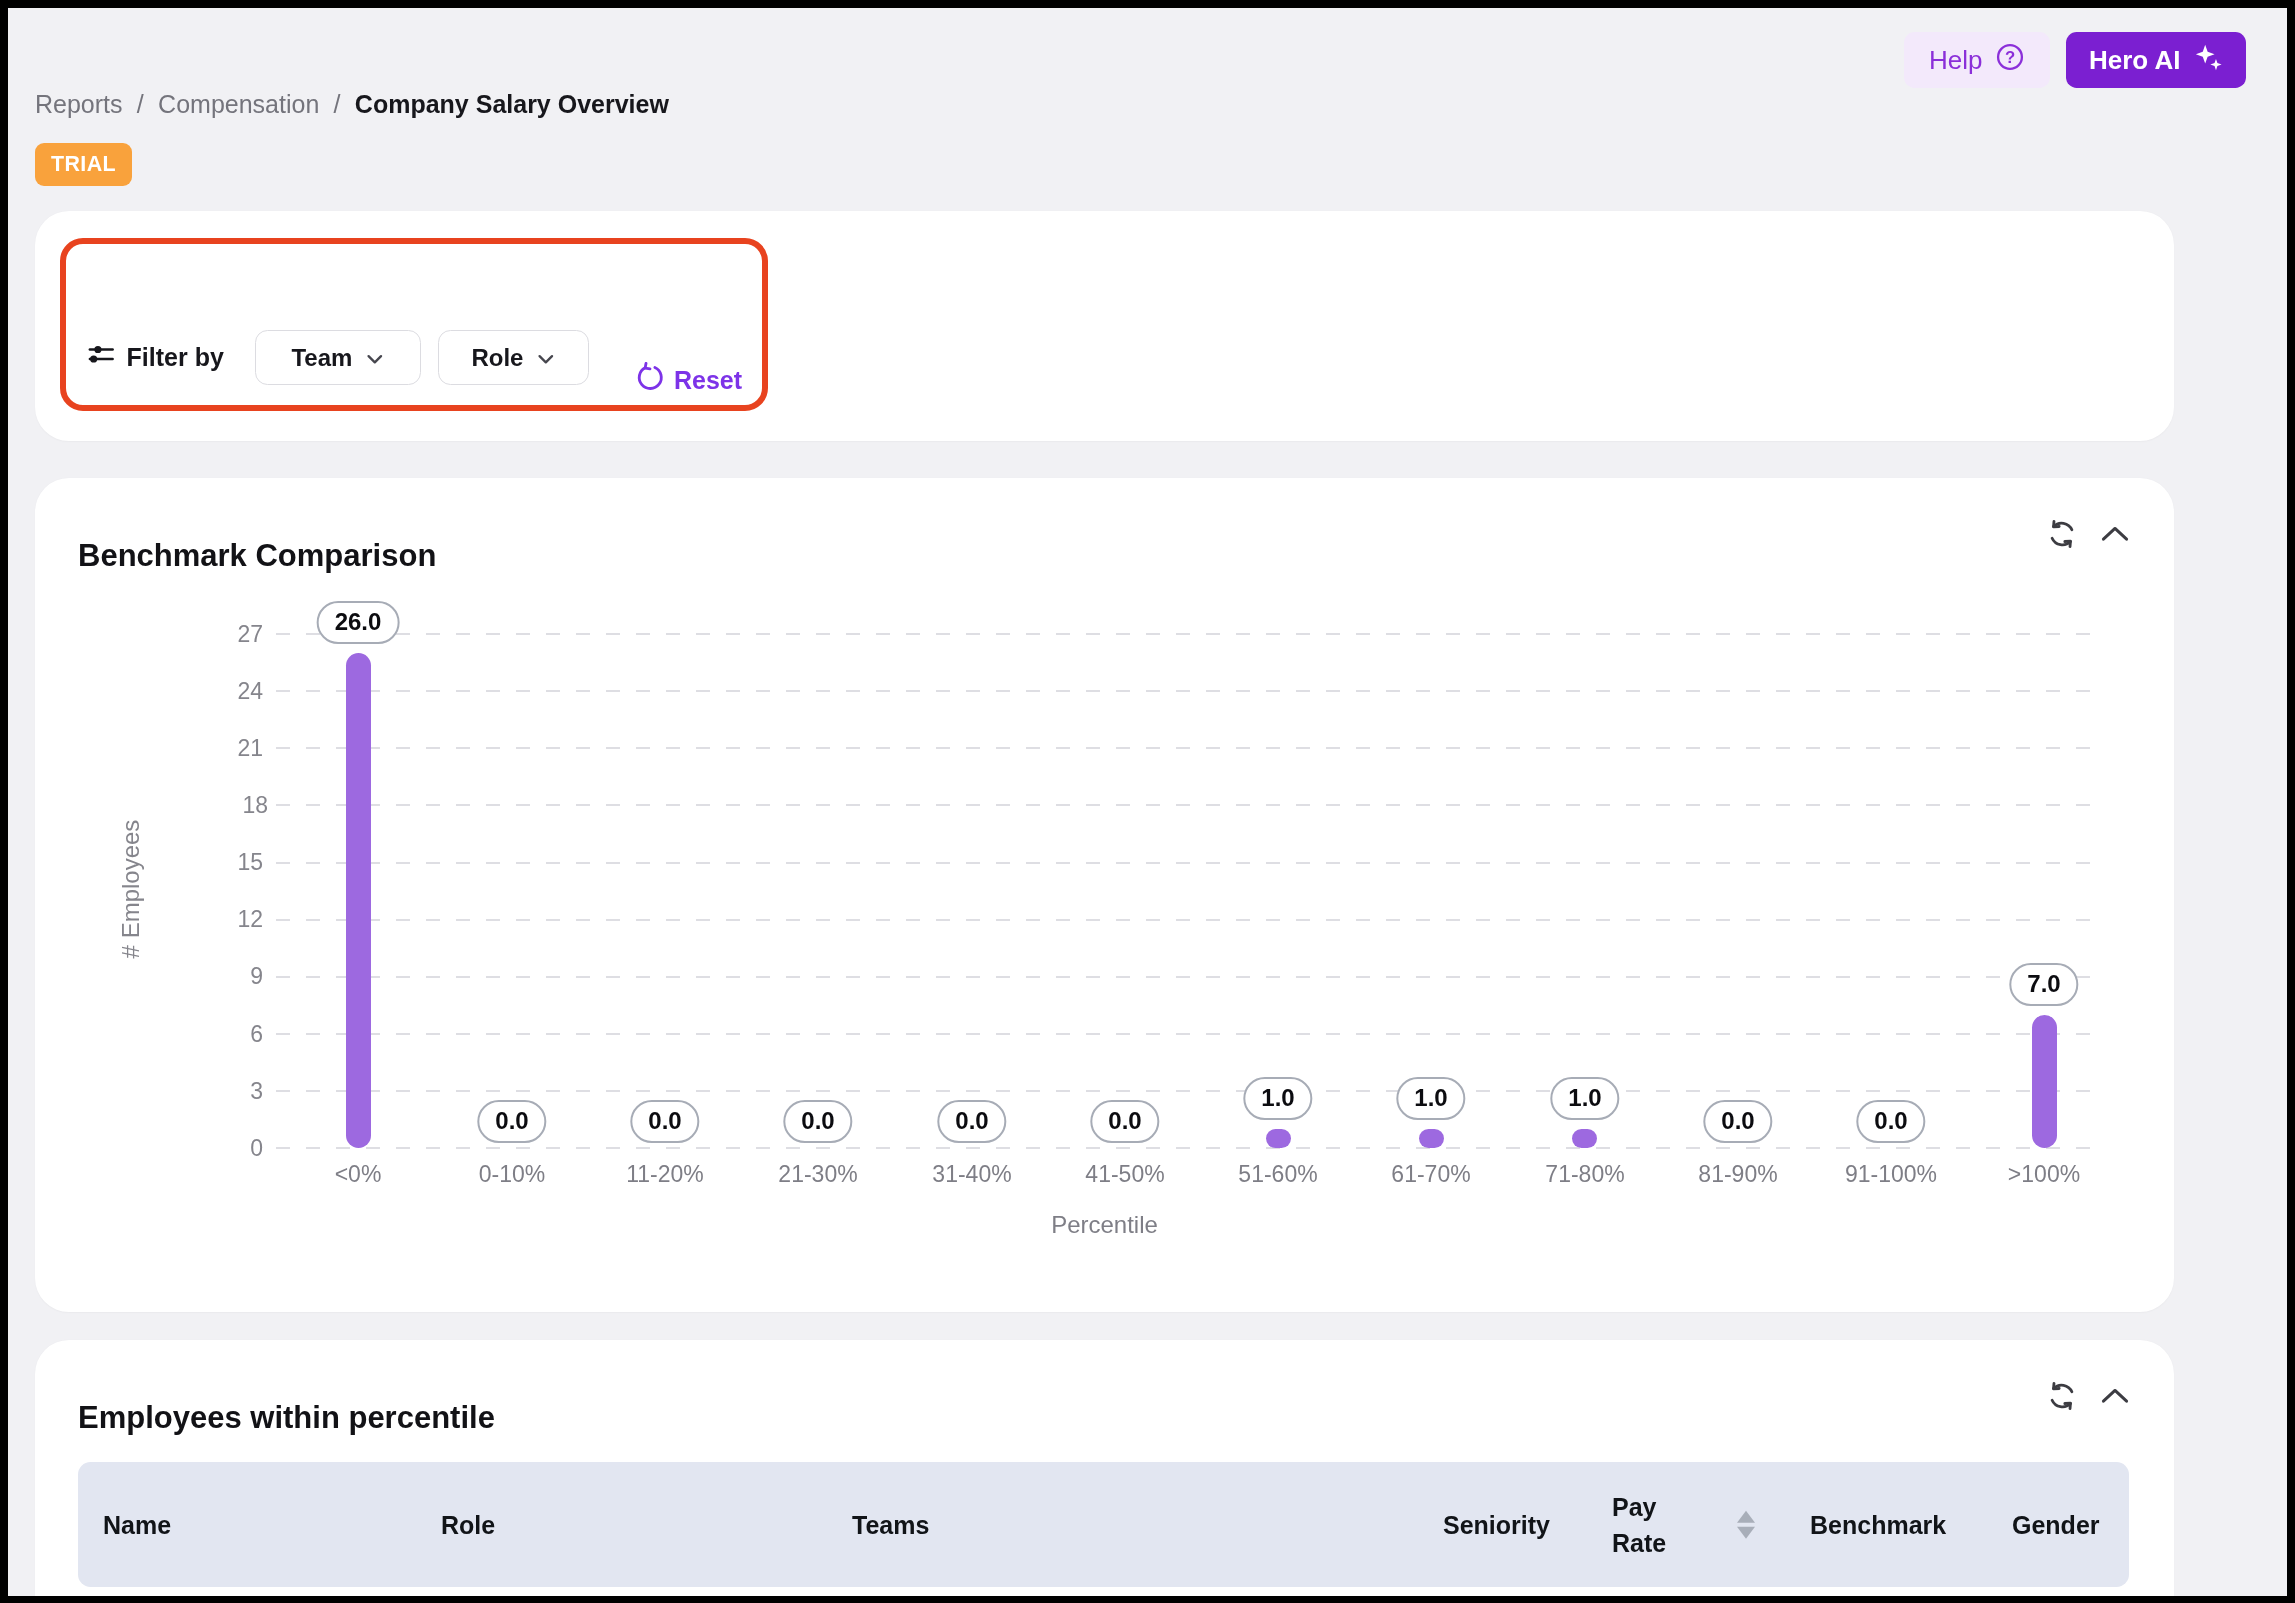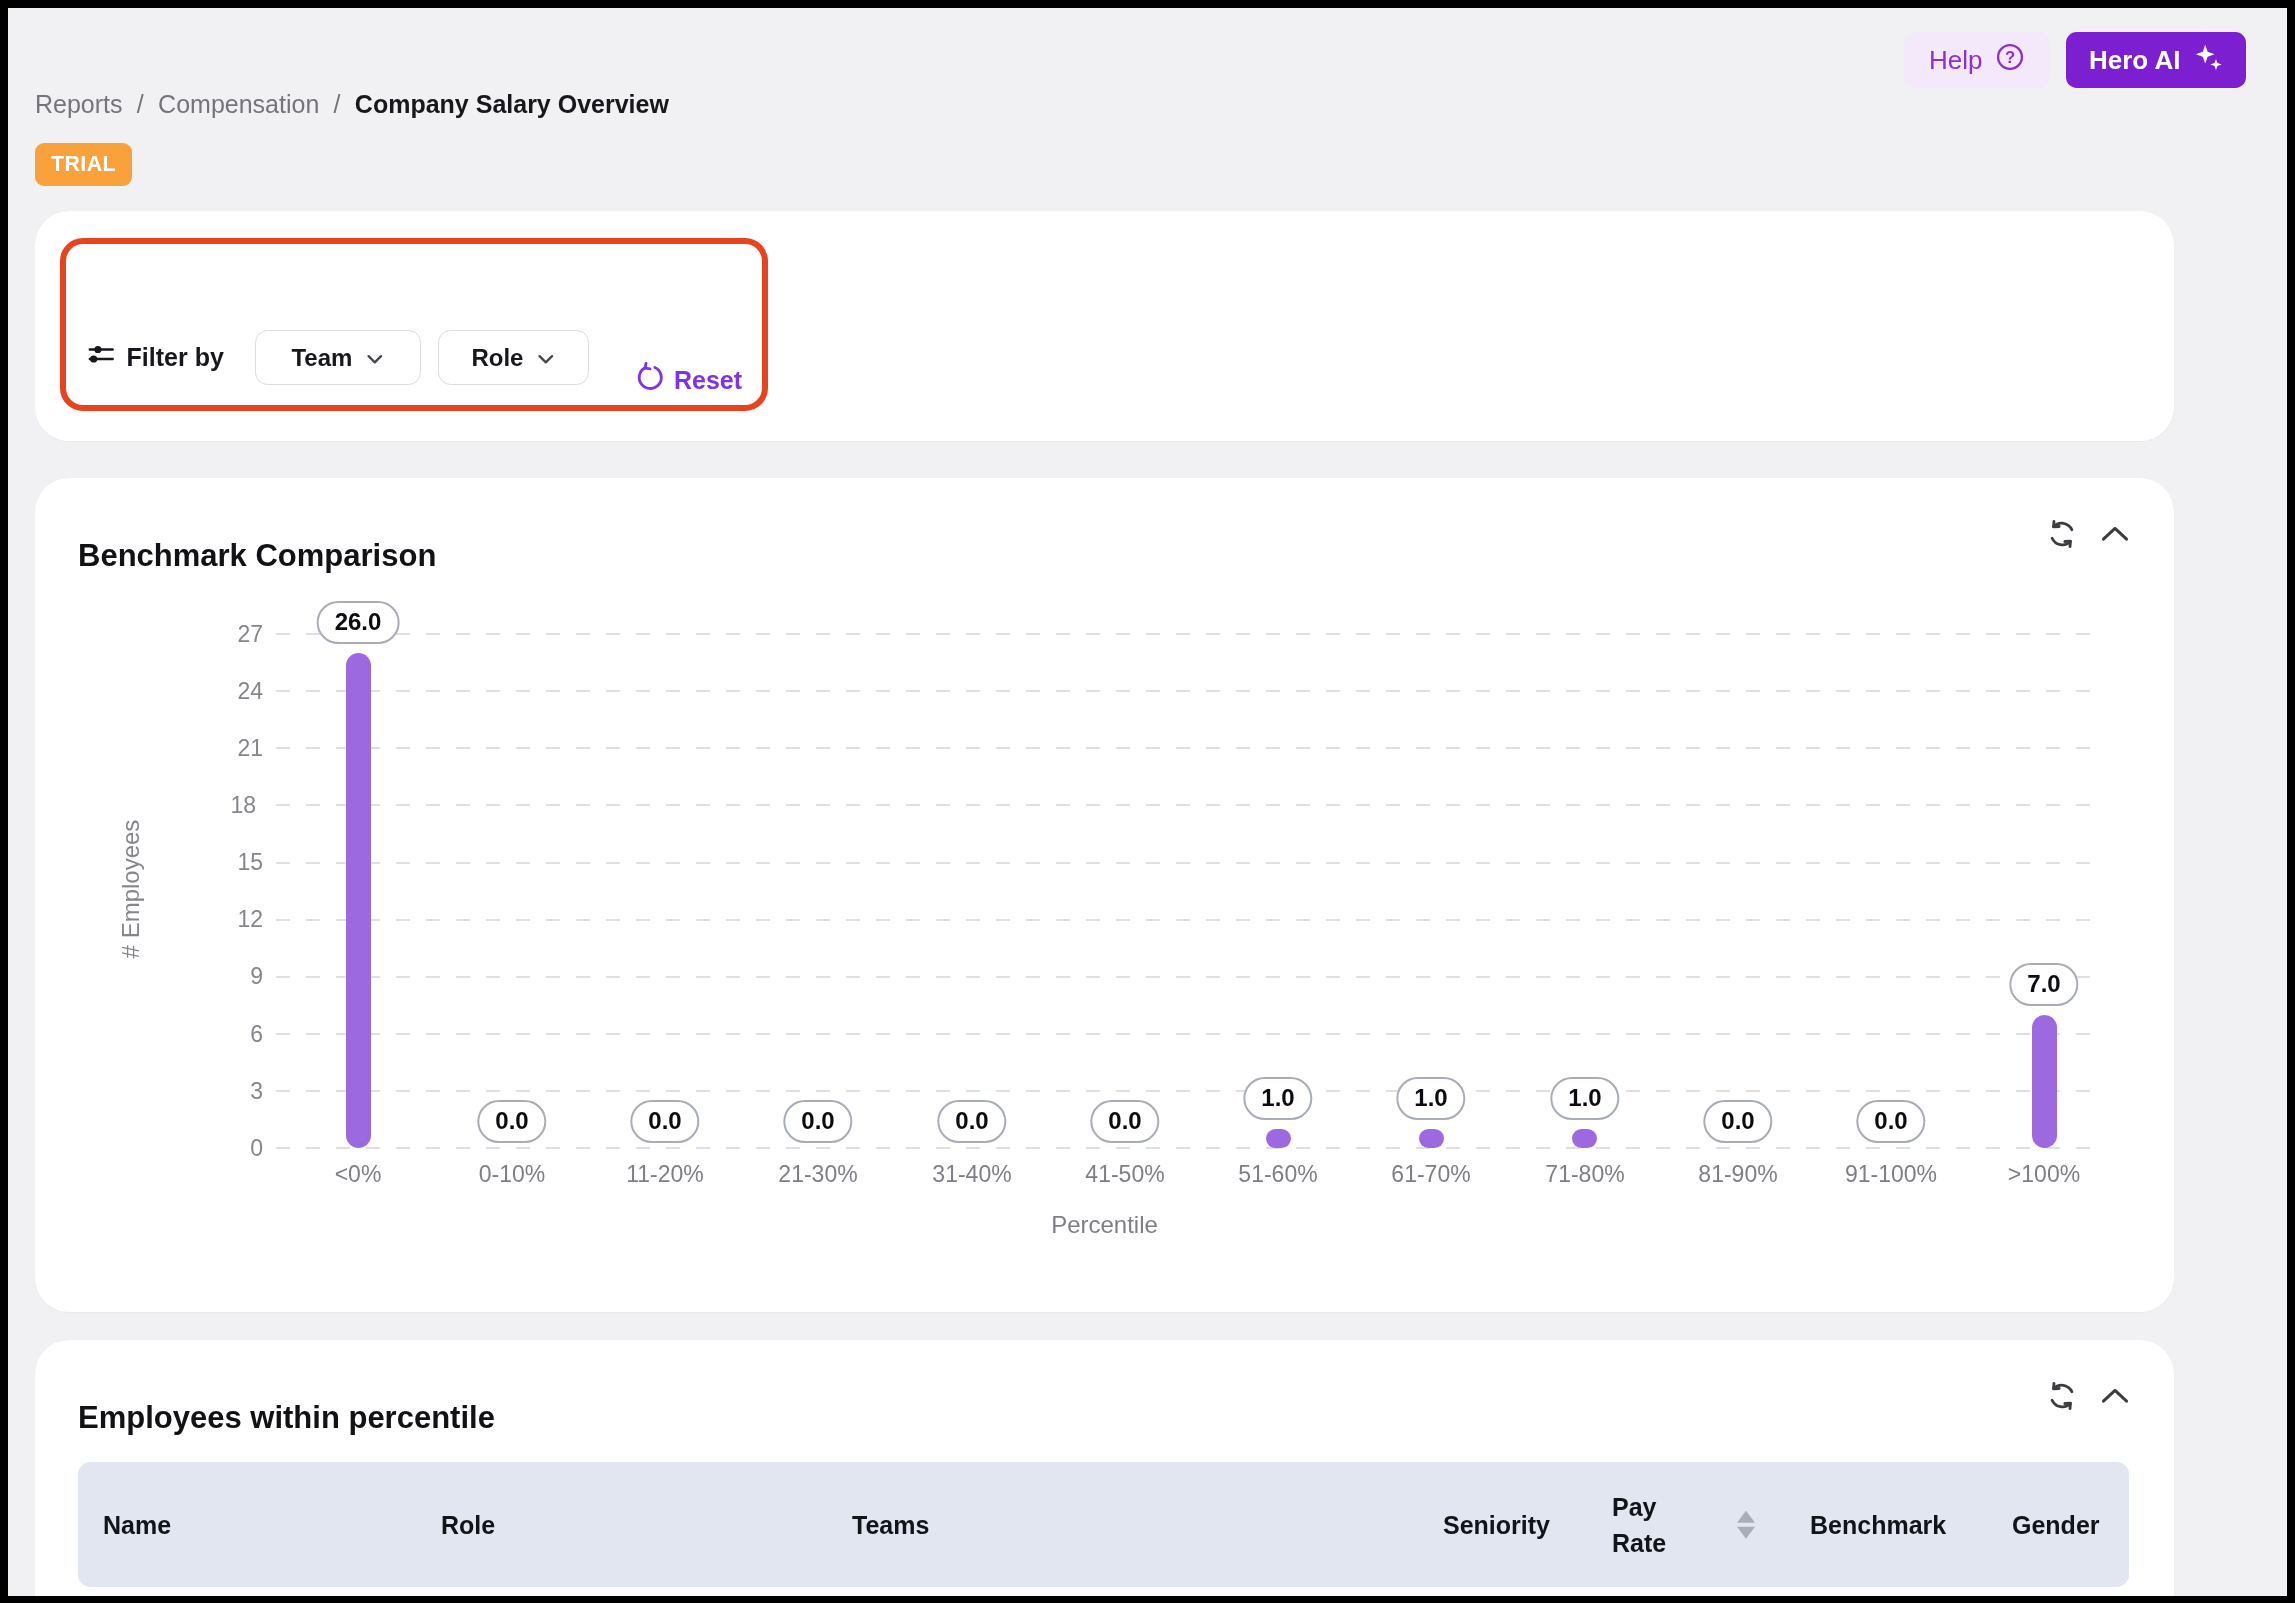--- a/index.html
+++ b/index.html
@@ -252,21 +252,21 @@
       <div class="ytick" style="left: 143px; top: 599px;">3</div>
       <div class="gridline" style="left: 241px; width: 1827px; top: 555px;"></div>
       <div class="ytick" style="left: 143px; top: 542px;">6</div>
       <div class="gridline" style="left: 241px; width: 1827px; top: 498px;"></div>
       <div class="ytick" style="left: 143px; top: 484px;">9</div>
       <div class="gridline" style="left: 241px; width: 1827px; top: 441px;"></div>
       <div class="ytick" style="left: 143px; top: 427px;">12</div>
       <div class="gridline" style="left: 241px; width: 1827px; top: 384px;"></div>
       <div class="ytick" style="left: 143px; top: 370px;">15</div>
       <div class="gridline" style="left: 241px; width: 1827px; top: 326px;"></div>
-      <div class="ytick" style="left: 136px; top: 313px; text-align: right;">18</div>
+      <div class="ytick" style="left: 148px; top: 313px; text-align: right;">18</div>
       <div class="gridline" style="left: 241px; width: 1827px; top: 269px;"></div>
       <div class="ytick" style="left: 143px; top: 256px;">21</div>
       <div class="gridline" style="left: 241px; width: 1827px; top: 212px;"></div>
       <div class="ytick" style="left: 143px; top: 199px;">24</div>
       <div class="gridline" style="left: 241px; width: 1827px; top: 155px;"></div>
       <div class="ytick" style="left: 143px; top: 142px;">27</div>
       <div class="yaxis-title"># Employees</div>
       <div class="bar" style="left: 311px; width: 25px; top: 175px; height: 495px; background: rgb(157, 105, 224);"></div>
       <div class="bubble" style="left: 323px; top: 123px;">26.0</div>
       <div class="xtick" style="left: 323px;">&lt;0%</div>

